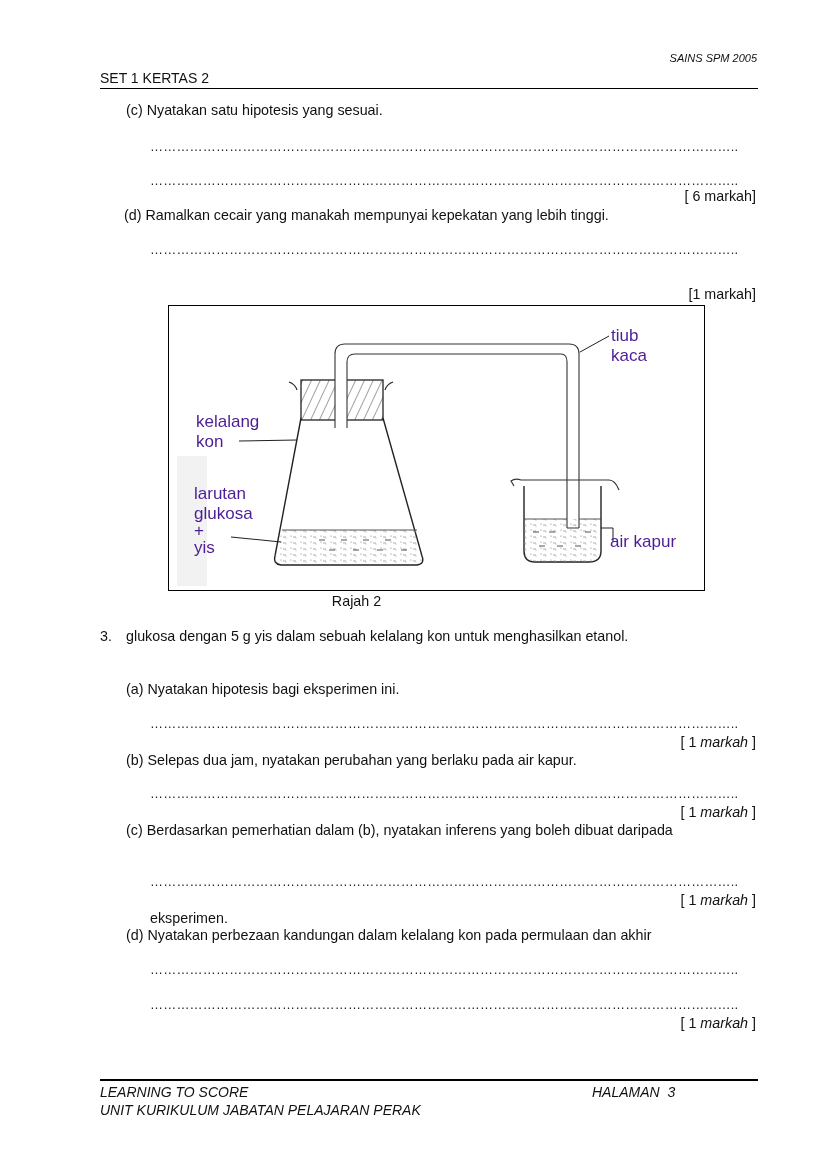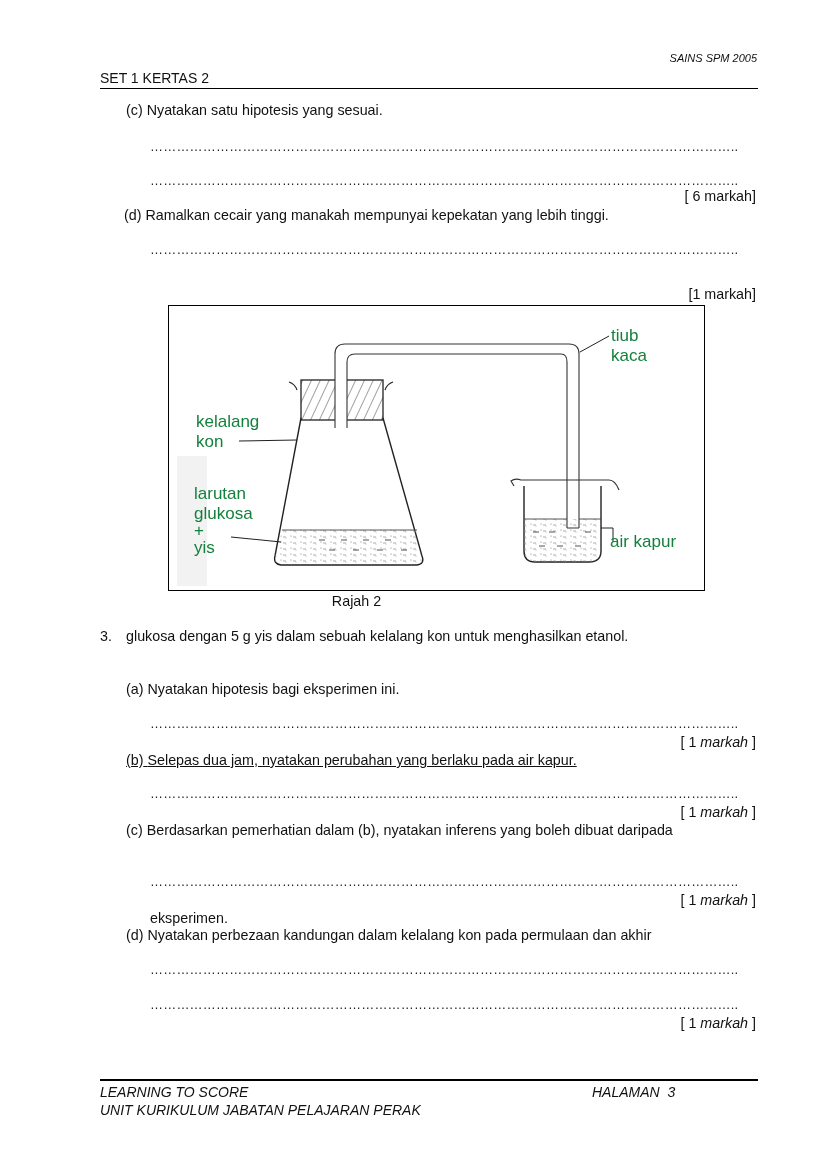--- a/index.html
+++ b/index.html
@@ -8,21 +8,21 @@
   .abs { position: absolute; }
   .hdr-right { right: 70px; top: 52px; font-size: 11px; font-style: italic; }
   .hdr-left { left: 100px; top: 70px; font-size: 14px; }
   .hdr-rule { left: 100px; top: 88px; width: 658px; height: 0; border-top: 1.5px solid #000; }
   .q { font-size: 14.3px; line-height: 17px; }
   .dots { left: 150px; width: 606px; overflow: hidden; white-space: nowrap; font-size: 13px;
           letter-spacing: 0.2px; color: #222; line-height: 14px; }
   .mark { right: 71px; font-size: 14.3px; }
   .figbox { left: 168px; top: 305px; width: 535px; height: 284px; border: 1.3px solid #000; background: #fff; }
   .fig-cap { left: 0; width: 713px; text-align: center; top: 593px; font-size: 14.3px; }
-  .lbl { font-size: 17px; color: #15803d; line-height: 20px; }
+  .lbl { font-size: 17px; color: #4c1d95; line-height: 20px; }
   .ftr-rule { left: 100px; top: 1079px; width: 658px; border-top: 2px solid #000; }
   .ftr { font-size: 14px; font-style: italic; }
   sup { font-size: 9px; vertical-align: super; line-height: 0; }
 </style>
 </head>
 <body>
 
 <div class="abs hdr-right">SAINS SPM 2005</div>
 <div class="abs hdr-left">SET 1 KERTAS 2</div>
 <div class="abs hdr-rule"></div>
@@ -133,21 +133,21 @@
   <div>glukosa  dengan 5 g yis dalam sebuah kelalang kon untuk menghasilkan etanol.</div>
 </div>
 
 <div class="abs q" style="left:126px; top:681px;">
   <span>(a)</span>
   <span>Nyatakan hipotesis bagi eksperimen ini.</span>
 </div>
 <div class="abs dots" style="top:717px;">……………………………………………………………………………………………………………………..</div>
 <div class="abs mark" style="top:734px;"><span>[ 1 </span><i>markah</i><span> ]</span></div>
 
-<div class="abs q" style="left:126px; top:752px;text-decoration:underline;">
+<div class="abs q" style="left:126px; top:752px;">
   <span>(b)</span>
   <span>Selepas dua jam, nyatakan perubahan yang berlaku pada air kapur.</span>
 </div>
 <div class="abs dots" style="top:787px;">……………………………………………………………………………………………………………………..</div>
 <div class="abs mark" style="top:804px;"><span>[ 1 </span><i>markah</i><span> ]</span></div>
 
 <div class="abs q" style="left:126px; top:822px;">
   <div><span>(c)</span> <span>Berdasarkan pemerhatian dalam (b), nyatakan inferens yang boleh dibuat daripada</span></div>
 </div>
 <div class="abs dots" style="top:875px;">……………………………………………………………………………………………………………………..</div>

